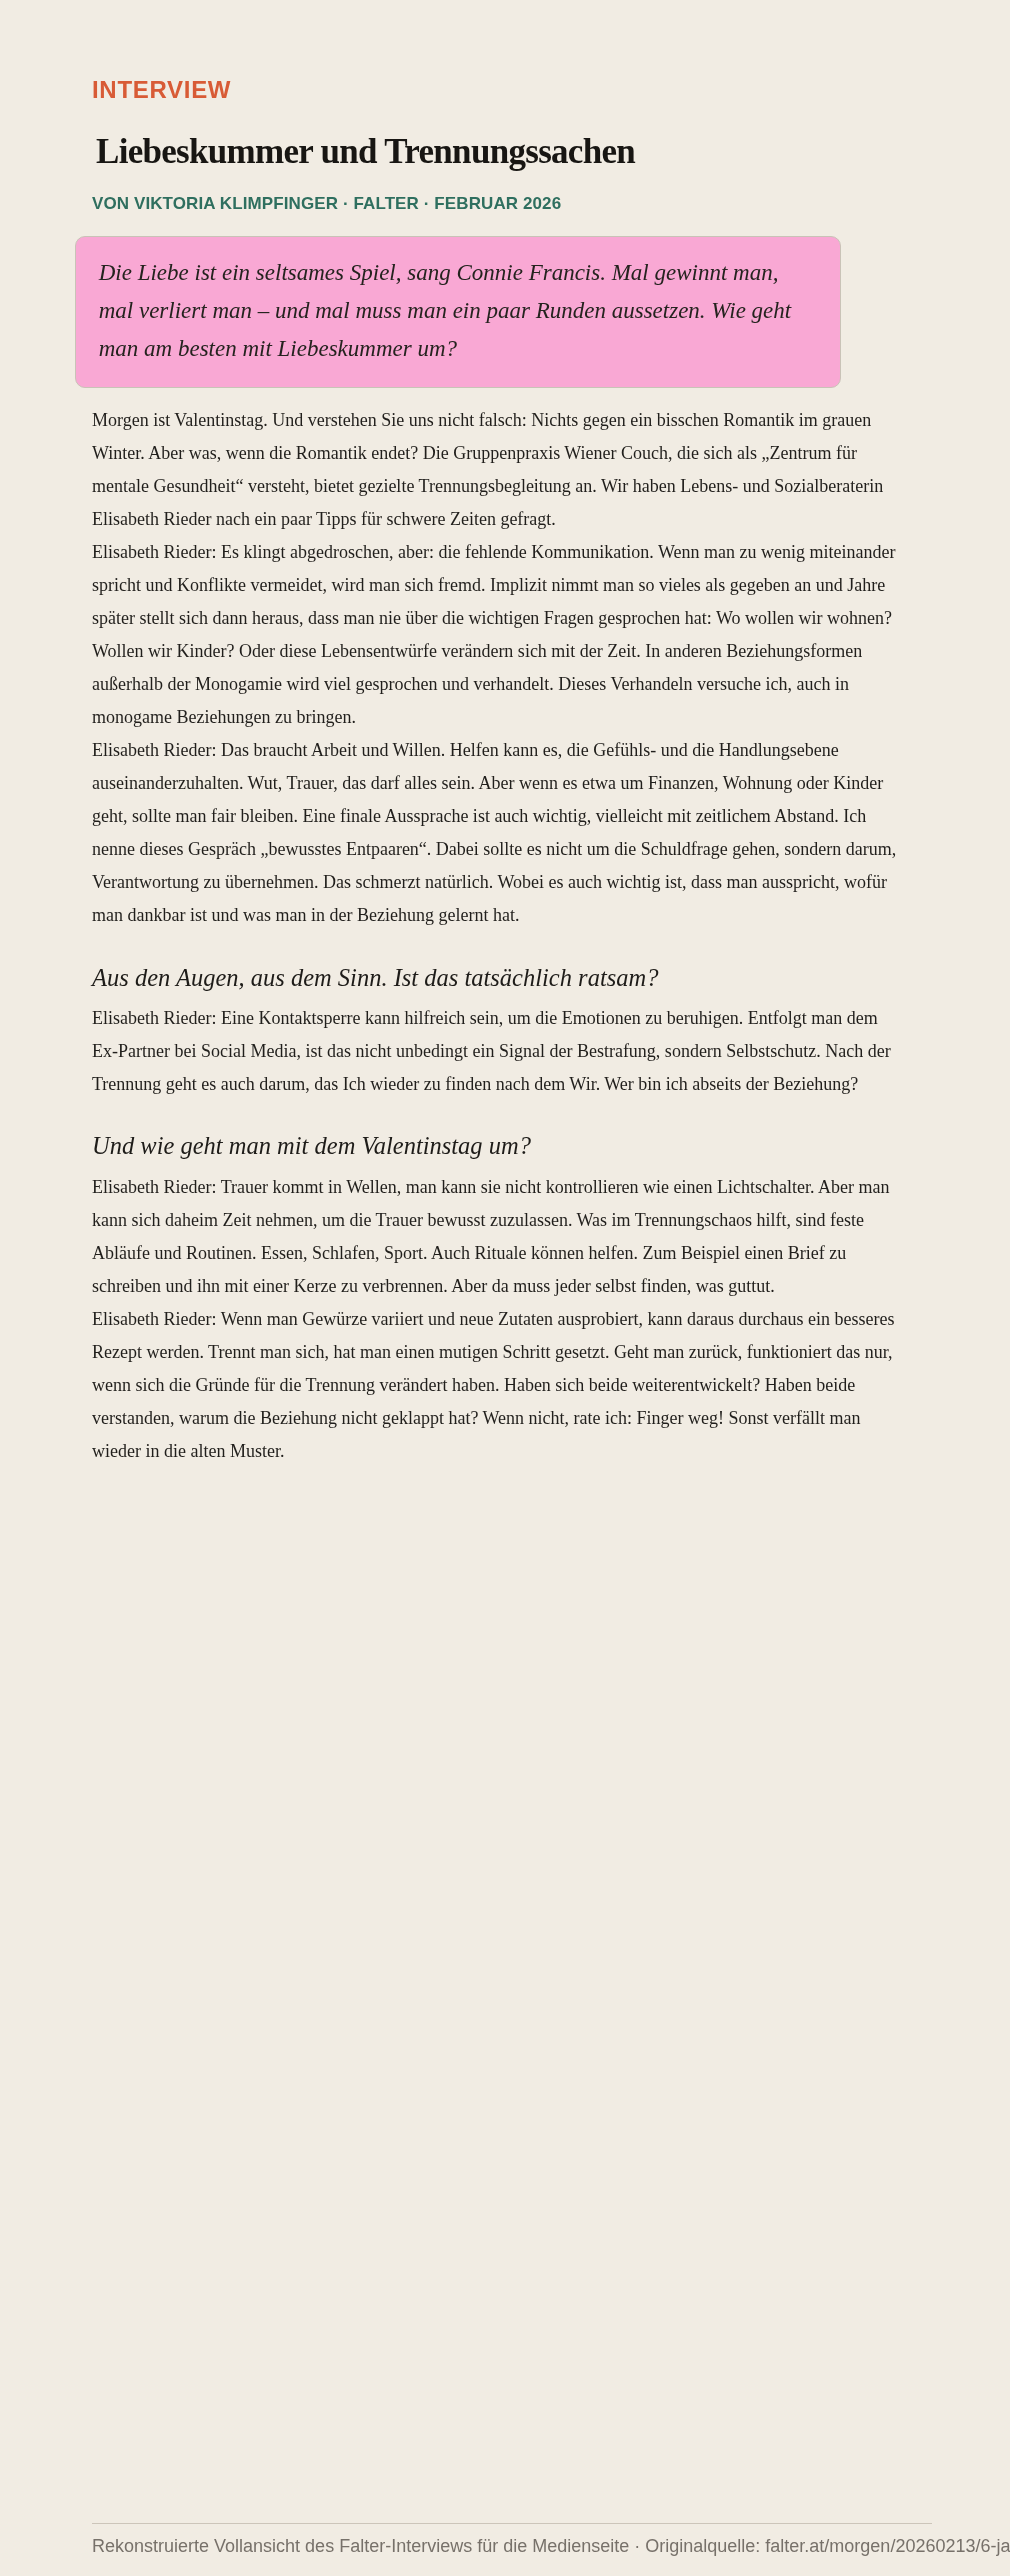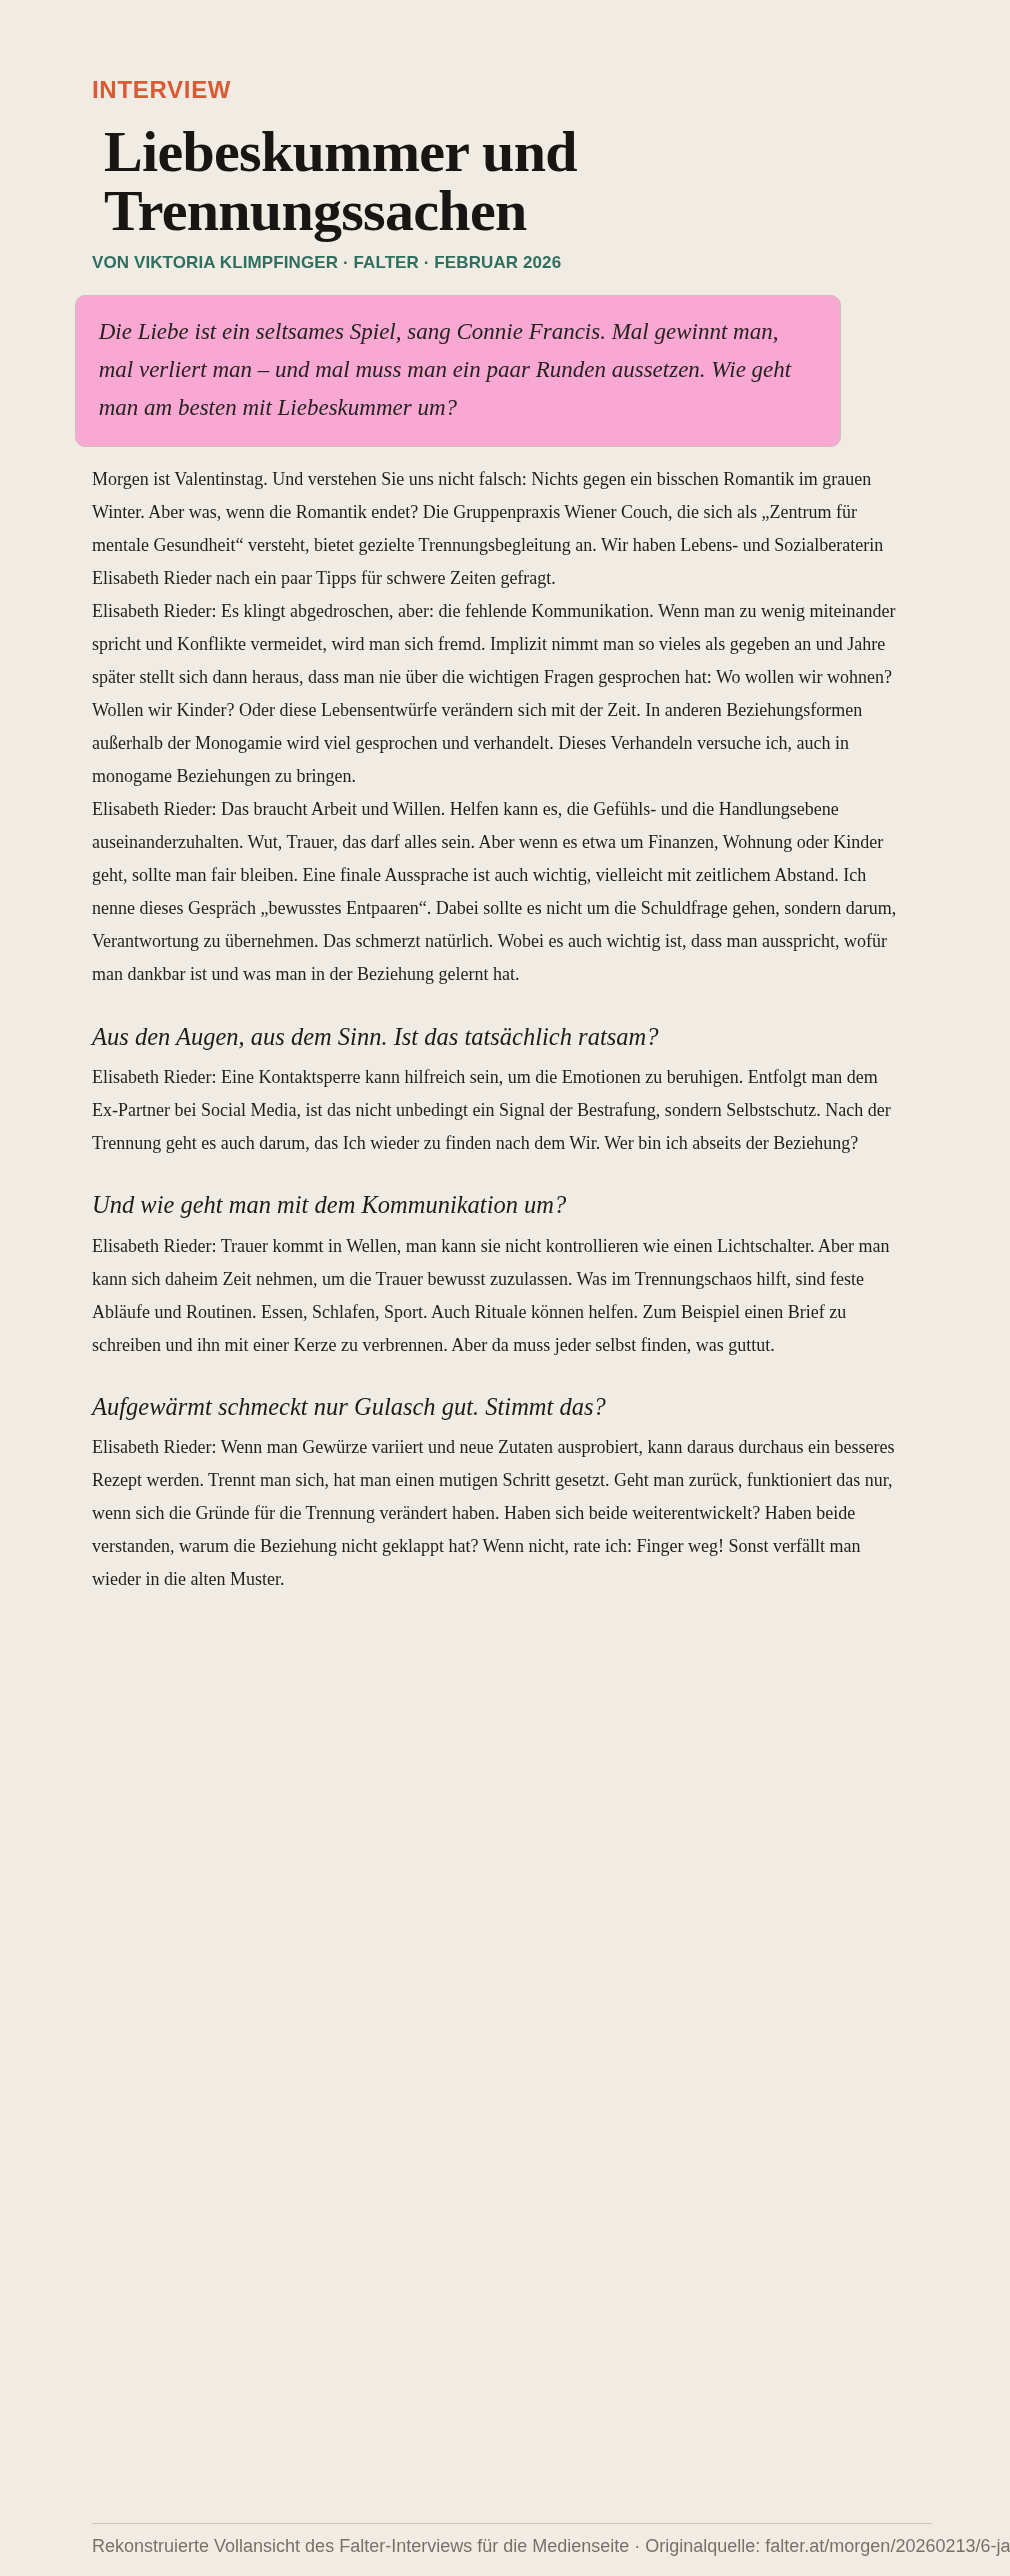--- a/index.html
+++ b/index.html
@@ -20,24 +20,24 @@
   .kicker {
     font-family: "Liberation Sans", sans-serif;
     font-weight: 700;
     font-size: 24px;
     line-height: 1.05;
     letter-spacing: 0.7px;
     color: #d85b36;
     margin-top: 24px;
   }
   h1.title {
-    margin: 20px 0 0 12px;
+    margin: 20px 0 0 4px;
     font-family: "Liberation Serif", serif;
     font-weight: 700;
-    font-size: 58px;
+    font-size: 35px;
     line-height: 59px;
     letter-spacing: -0.7px;
     color: #181613;
     max-width: 599px;
   }
   .byline {
     margin-top: 11.6px;
     font-family: "Liberation Sans", sans-serif;
     font-weight: 700;
     font-size: 17px;
@@ -127,26 +127,25 @@
     <section>
       <p class="paragraph">Elisabeth Rieder: Das braucht Arbeit und Willen. Helfen kann es, die Gefühls- und die Handlungsebene auseinanderzuhalten. Wut, Trauer, das darf alles sein. Aber wenn es etwa um Finanzen, Wohnung oder Kinder geht, sollte man fair bleiben. Eine finale Aussprache ist auch wichtig, vielleicht mit zeitlichem Abstand. Ich nenne dieses Gespräch „bewusstes Entpaaren“. Dabei sollte es nicht um die Schuldfrage gehen, sondern darum, Verantwortung zu übernehmen. Das schmerzt natürlich. Wobei es auch wichtig ist, dass man ausspricht, wofür man dankbar ist und was man in der Beziehung gelernt hat.</p>
     </section>
 
     <section>
       <h2 class="question">Aus den Augen, aus dem Sinn. Ist das tatsächlich ratsam?</h2>
       <p class="paragraph">Elisabeth Rieder: Eine Kontaktsperre kann hilfreich sein, um die Emotionen zu beruhigen. Entfolgt man dem Ex-Partner bei Social Media, ist das nicht unbedingt ein Signal der Bestrafung, sondern Selbstschutz. Nach der Trennung geht es auch darum, das Ich wieder zu finden nach dem Wir. Wer bin ich abseits der Beziehung?</p>
     </section>
 
     <section>
-      <h2 class="question">Und wie geht man mit dem Kommunikation um?</h2>
+      <h2 class="question">Und wie geht man mit dem Valentinstag um?</h2>
       <p class="paragraph">Elisabeth Rieder: Trauer kommt in Wellen, man kann sie nicht kontrollieren wie einen Lichtschalter. Aber man kann sich daheim Zeit nehmen, um die Trauer bewusst zuzulassen. Was im Trennungschaos hilft, sind feste Abläufe und Routinen. Essen, Schlafen, Sport. Auch Rituale können helfen. Zum Beispiel einen Brief zu schreiben und ihn mit einer Kerze zu verbrennen. Aber da muss jeder selbst finden, was guttut.</p>
     </section>
 
     <section>
-      <h2 class="question">Aufgewärmt schmeckt nur Gulasch gut. Stimmt das?</h2>
       <p class="paragraph">Elisabeth Rieder: Wenn man Gewürze variiert und neue Zutaten ausprobiert, kann daraus durchaus ein besseres Rezept werden. Trennt man sich, hat man einen mutigen Schritt gesetzt. Geht man zurück, funktioniert das nur, wenn sich die Gründe für die Trennung verändert haben. Haben sich beide weiterentwickelt? Haben beide verstanden, warum die Beziehung nicht geklappt hat? Wenn nicht, rate ich: Finger weg! Sonst verfällt man wieder in die alten Muster.</p>
     </section>
 
   </div>
 </div>
 
 <div class="footer">
   <hr class="footer-divider">
   <div class="footer-note">Rekonstruierte Vollansicht des Falter-Interviews für die Medienseite · Originalquelle: falter.at/morgen/20260213/6-jahre-volksschule-w</div>
 </div>

